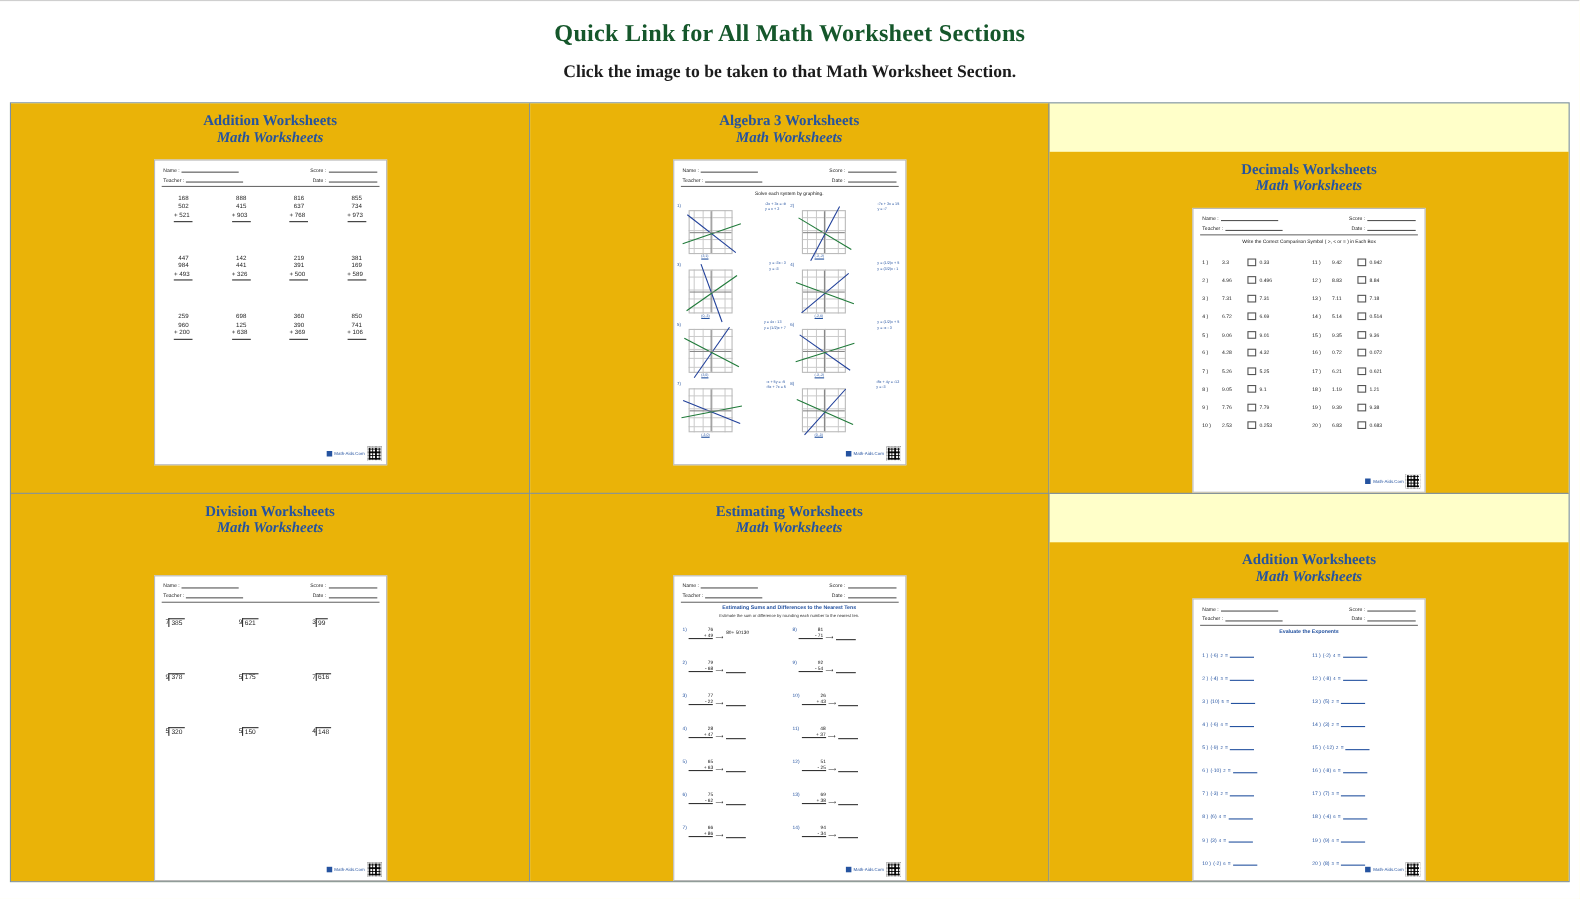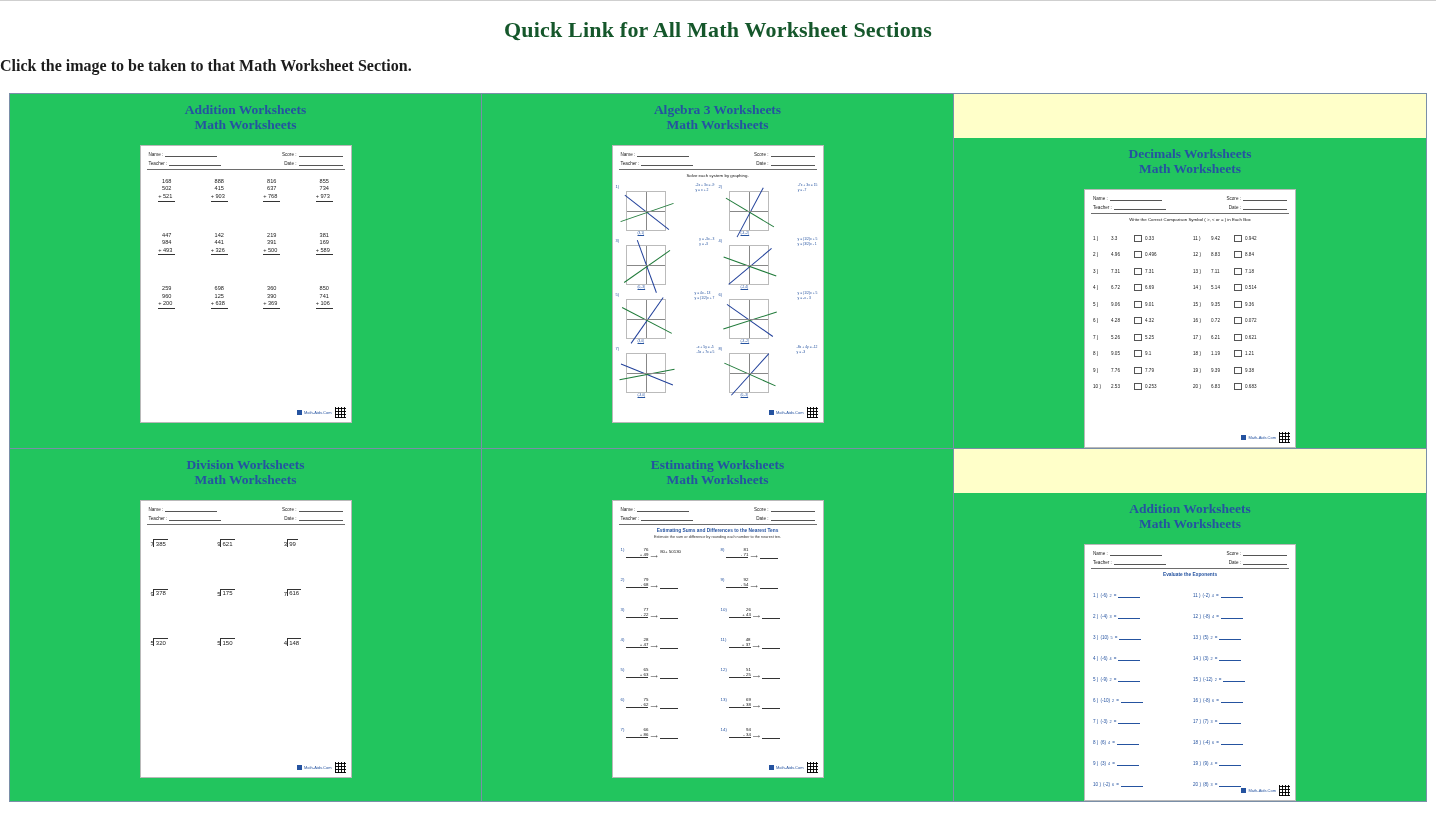--- a/index.html
+++ b/index.html
@@ -25,57 +25,58 @@
     margin: 14px 0 12px 0;
     text-align: center;
     font-size: 22px;
     font-weight: bold;
     color: #15572b;
     font-family: "Liberation Serif", serif;
     letter-spacing: 0.2px;
   }
   .page-subtitle {
     margin: 14px 0 0 0;
+    text-align: center;
     font-size: 16px;
     font-weight: bold;
     color: #1c1c1c;
     font-family: "Liberation Serif", serif;
   }
   .grid {
     margin: 18px 9px 0 9px;
     width: 1418px;
     border: 1px solid #7a8fa8;
     border-collapse: collapse;
     display: grid;
     grid-template-columns: 1fr 1fr 1fr;
     grid-template-rows: 355px 352px;
     background: #ffffc9;
   }
   .cell {
-    background: #22c55e;
+    background: #eab308;
     border-right: 1px solid #7a8fa8;
     border-bottom: 1px solid #7a8fa8;
     padding: 8px 0 0 0;
     display: flex;
     flex-direction: column;
     align-items: center;
     overflow: hidden;
     cursor: pointer;
   }
   .cell:nth-child(3n) { border-right: none; margin-top: 44px; }
-  .cell:nth-child(n+4) { border-bottom: none; }
+  .cell:nth-child(n+4) { border-bottom: none; justify-content: space-between; }
   .cell-title {
     text-align: center;
     color: #2553a0;
     font-weight: bold;
     font-size: 13.5px;
     line-height: 15px;
     font-family: "Liberation Serif", serif;
   }
-  .cell-title .t2 { display: block; }
+  .cell-title .t2 { display: block; font-style: italic; }
 
   
   .ws {
     margin-top: 13px;
     width: 212px;
     height: 278px;
     background: #ffffff;
     border: 1px solid #b9b9b9;
     position: relative;
     font-family: "Liberation Sans", sans-serif;

